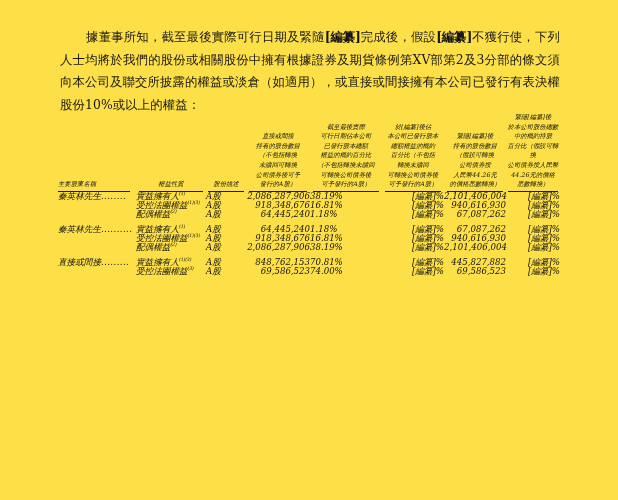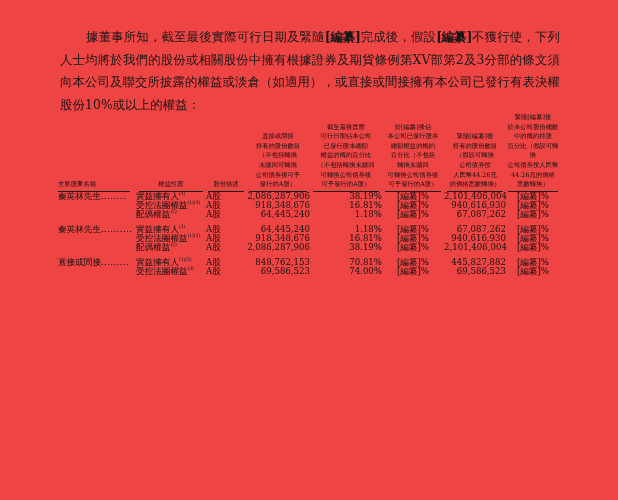--- a/index.html
+++ b/index.html
@@ -13,21 +13,21 @@
     overflow: hidden;
     font-family: "DejaVu Serif", "Liberation Serif", serif;
     color: #1a1a1a;
     position: relative;
   }
   .page {
     position: absolute;
     left: 0; top: 0;
     width: 618px;
     height: 500px;
-    background: #ef4444;
+    background: #fde047;
   }
 
   
   .intro {
     position: absolute;
     left: 60px;
     top: 14px;
     width: 500px;
     font-size: 12.4px;
     line-height: 22.5px;
@@ -41,20 +41,21 @@
     font-weight: bold;
     letter-spacing: -0.2px;
   }
 
   
   .tbl-wrap {
     position: absolute;
     left: 58px;
     top: 112px;
     width: 502px;
+    font-style: italic;
   }
   table.main {
     border-collapse: collapse;
     width: 502px;
     table-layout: fixed;
   }
   table.main td, table.main th {
     padding: 0;
     vertical-align: bottom;
     font-weight: normal;
@@ -87,22 +88,22 @@
     font-size: 8.6px;
     line-height: 9px;
     color: #111;
     padding-top: 9.5px;
     white-space: nowrap;
   }
   .c-name   { text-align: left; padding-left: 1px; }
   .c-nature { text-align: left; }
   .c-desc   { text-align: left; }
   .c-num    { text-align: right; padding-right: 6px; margin-top: 24px; }
-  .c-pct    { text-align: right; padding-right: 10px; }
-  .c-red    { text-align: center; padding-right: 8px; }
+  .c-pct    { text-align: left; padding-right: 10px; }
+  .c-red    { text-align: right; padding-right: 8px; }
 
   .row-gap td { height: 6px; padding: 0; font-size: 0; line-height: 0; }
 
   sup.fn {
     font-size: 4.6px;
     vertical-align: super;
     line-height: 0;
     letter-spacing: -0.1px;
   }
   .dots { letter-spacing: 0.4px; }

